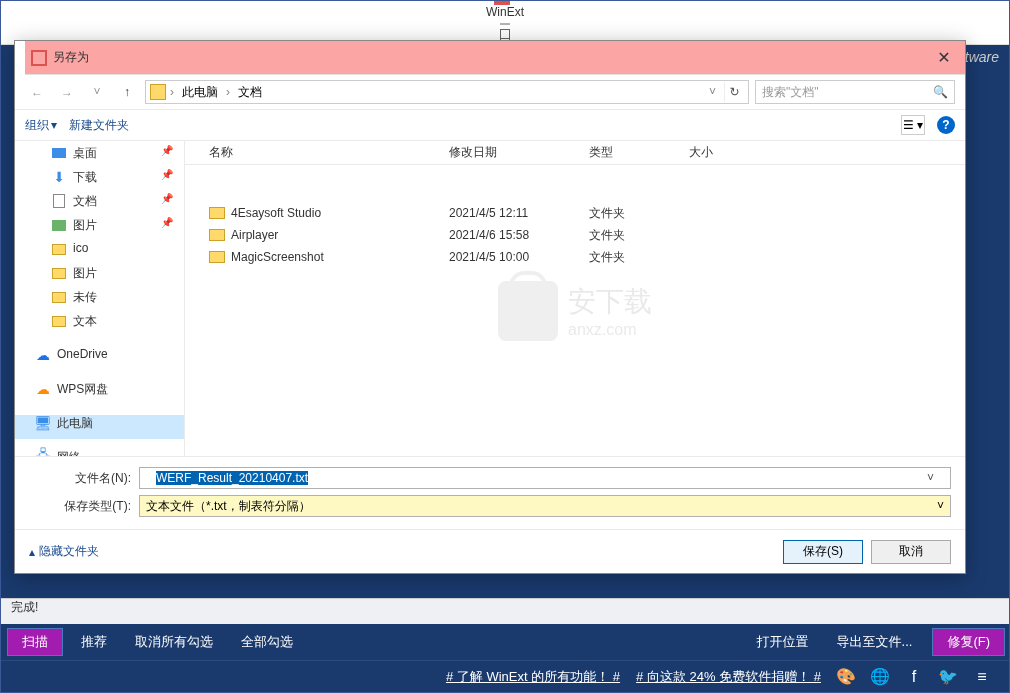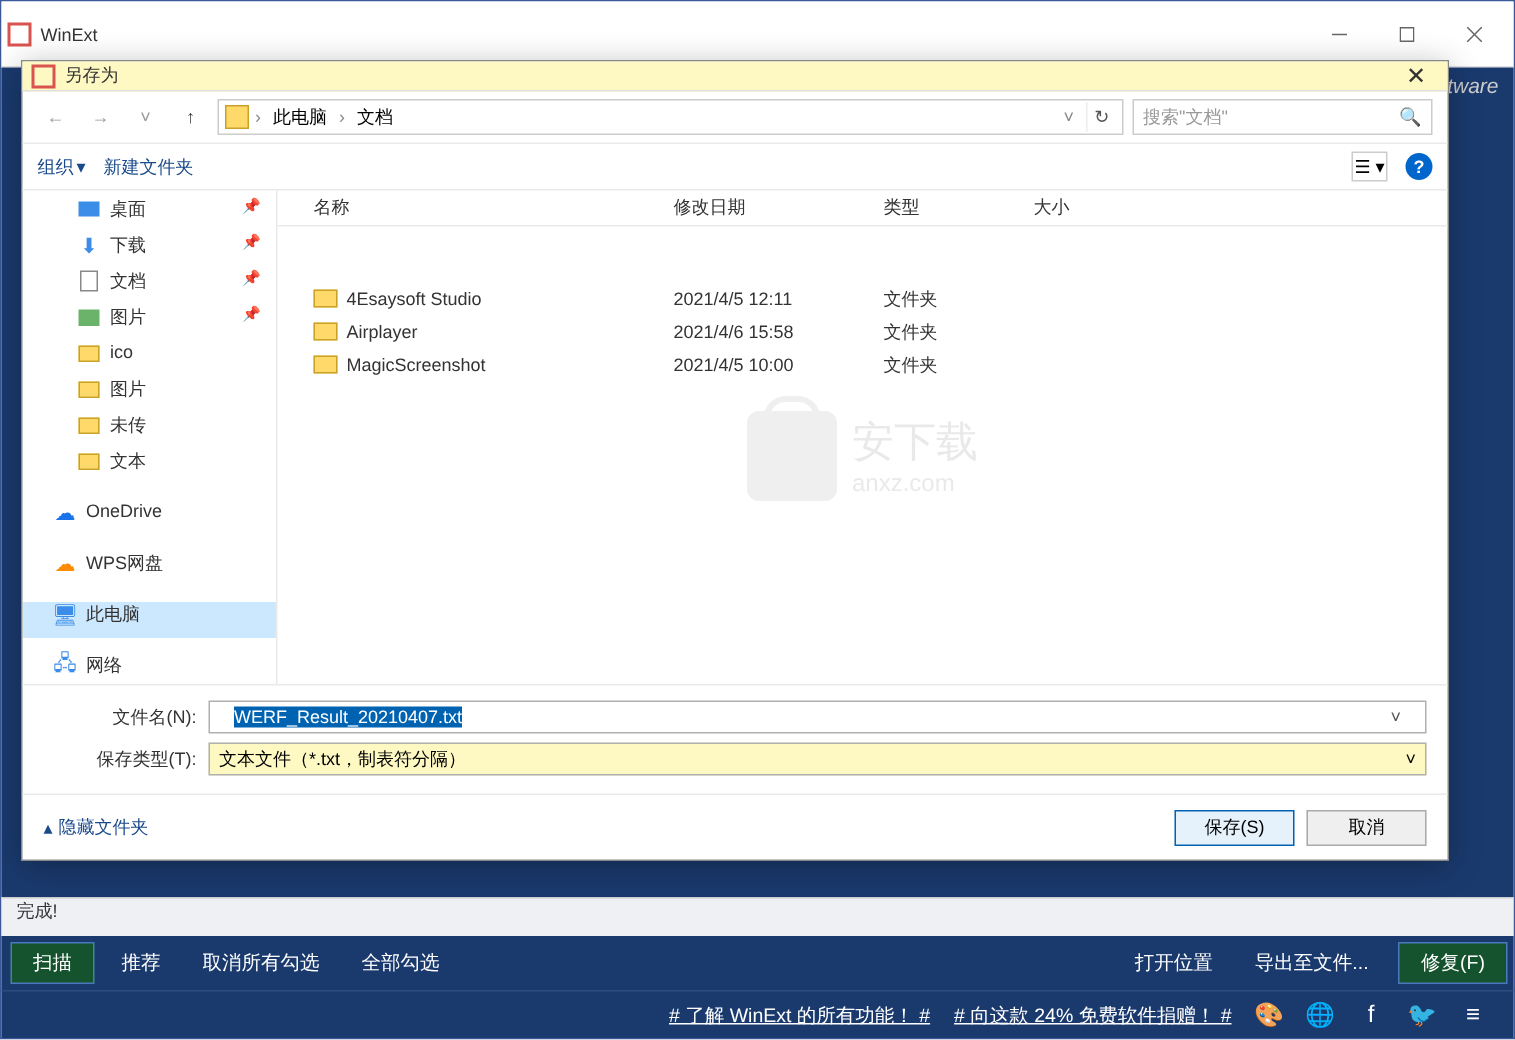--- a/index.html
+++ b/index.html
@@ -1,45 +1,45 @@
 <!DOCTYPE html>
 <html><head>
 <meta charset="utf-8">
 <style>
 * { margin: 0; padding: 0; box-sizing: border-box; font-family: "Microsoft YaHei", "Segoe UI", Tahoma, sans-serif; }
 body { width: 1010px; height: 693px; background: #fff; overflow: hidden; position: relative; font-size: 12px; }
 
 
 .main-window { width: 1010px; height: 693px; border: 1px solid #3b5998; background: #fff; display: flex; flex-direction: column; }
-.main-titlebar { height: 44px; background: #fff; display: flex; align-items: center; padding: 0 4px; border-bottom: 1px solid #e0e0e0; }
+.main-titlebar { height: 44px; background: #fff; display: flex; align-items: center; padding: 0 4px; border-bottom: 1px solid #e0e0e0; flex-direction: column; }
 .main-titlebar .app-icon { width: 16px; height: 16px; border: 2px solid #d9534f; margin-right: 6px; }
 .main-titlebar .title-text { flex: 1; font-size: 12px; color: #333; }
 .main-titlebar .win-btn { width: 45px; height: 28px; display: flex; align-items: center; justify-content: center; color: #666; }
 
 .main-content { flex: 1; background: #1a3a6e; position: relative; }
 .brand-logo { position: absolute; right: 10px; top: 4px; color: #ccc; font-size: 14px; font-style: italic; }
 
 .status-area { height: 26px; background: #eef0f4; border-top: 1px solid #ccc; display: flex; align-items: flex-start; padding: 0 10px; color: #333; }
 
 .bottom-toolbar { height: 36px; background: #1a3a6e; display: flex; align-items: stretch; }
 .bottom-toolbar .btn { padding: 0 14px; color: #fff; display: flex; align-items: center; font-size: 13px; cursor: pointer; }
-.bottom-toolbar .btn.primary { background: #14532d; border: 1px solid #4a78bc; margin: 4px 4px 4px 6px; }
+.bottom-toolbar .btn.primary { background: #a21caf; border: 1px solid #4a78bc; margin: 4px 4px 4px 6px; }
 .bottom-toolbar .spacer { flex: 1; }
 
 .links-bar { height: 32px; background: #1a3a6e; display: flex; align-items: center; justify-content: flex-end; padding: 0 10px; border-top: 1px solid #2c4a7e; }
 .links-bar .link { color: #fff; text-decoration: underline; margin: 0 8px; font-size: 13px; }
 .links-bar .icon-btn { width: 26px; height: 26px; margin: 0 4px; color: #fff; display: flex; align-items: center; justify-content: center; font-size: 16px; }
 
 
 .dialog {
   position: absolute; left: 14px; top: 40px; width: 952px; height: 534px;
   background: #fff; border: 1px solid #888; box-shadow: 0 4px 20px rgba(0,0,0,0.3);
   display: flex; flex-direction: column;
 }
-.dialog-titlebar { height: 20px; background: #fef9c3; display: flex; align-items: center; padding: 0 6px; border-bottom: 1px solid #e0e0e0; }
+.dialog-titlebar { height: 34px; background: #fca5a5; display: flex; align-items: center; padding: 0 6px; border-bottom: 1px solid #e0e0e0; margin-left: 10px; }
 .dialog-titlebar .dlg-icon { width: 16px; height: 16px; border: 2px solid #d9534f; margin-right: 6px; }
 .dialog-titlebar .dlg-title { flex: 1; font-size: 12px; color: #333; }
 .dialog-titlebar .dlg-close { width: 30px; height: 28px; display: flex; align-items: center; justify-content: center; font-size: 16px; color: #333; }
 
 .nav-row { height: 34px; display: flex; align-items: center; padding: 0 10px; gap: 6px; }
 .nav-arrow { width: 24px; height: 24px; display: flex; align-items: center; justify-content: center; color: #999; border-radius: 2px; }
 .up-arrow { width: 24px; height: 24px; display: flex; align-items: center; justify-content: center; color: #333; }
 .addr-bar { flex: 1; height: 24px; border: 1px solid #ccc; display: flex; align-items: center; padding: 0 4px; gap: 4px; font-size: 12px; }
 .addr-bar .folder-ico { width: 16px; height: 16px; background: #ffd96a; border: 1px solid #c9a227; }
 .addr-bar .crumb { padding: 0 4px; }

